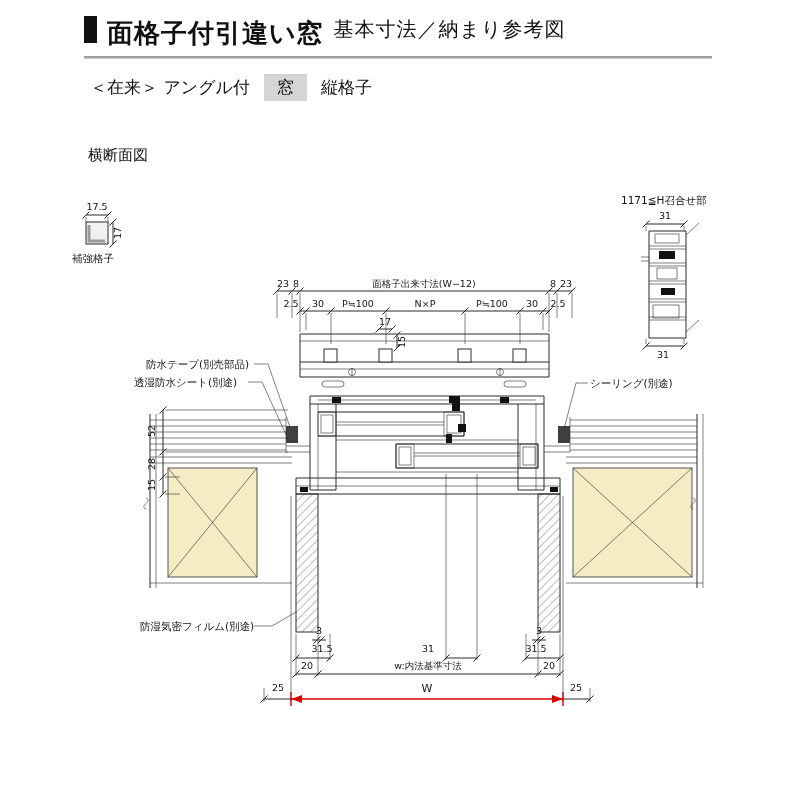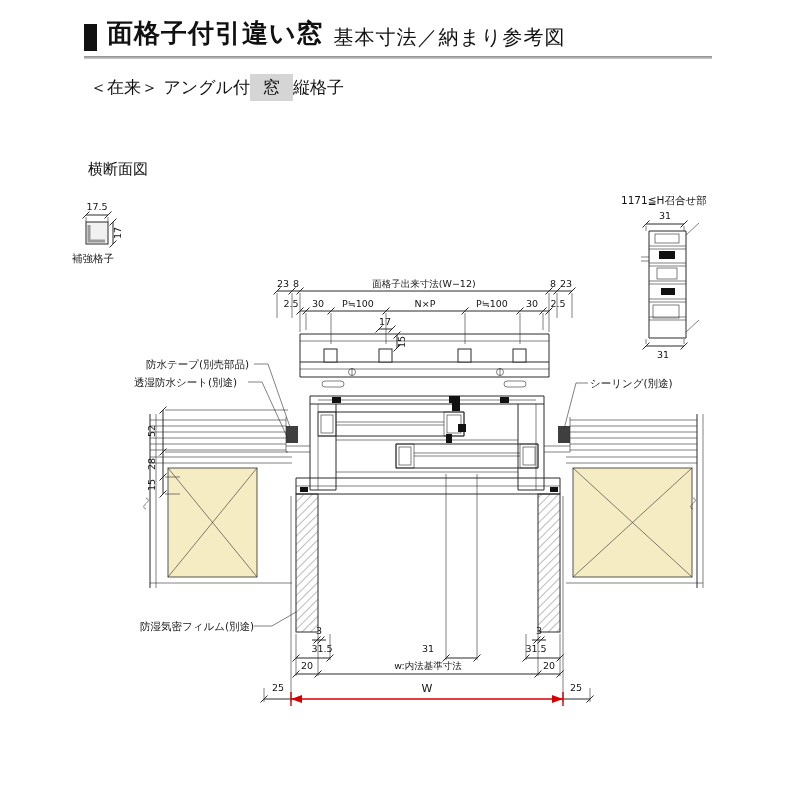--- a/index.html
+++ b/index.html
@@ -1,26 +1,26 @@
 <!DOCTYPE html>
 <html><head>
 <meta charset="utf-8">
 <style>
   *{margin:0;padding:0;box-sizing:border-box}
   html,body{width:800px;height:800px;background:#fff}
   body{font-family:"DejaVu Sans","Liberation Sans",sans-serif;color:#111}
   .page{position:relative;width:800px;height:800px;background:#fff;overflow:hidden}
-  .header{position:absolute;left:84px;top:16px;display:flex;align-items:flex-end;gap:10px}
+  .header{position:absolute;left:84px;top:16px;display:flex;align-items:flex-start;gap:10px}
   .bullet{width:13px;height:27px;background:#111;flex:0 0 auto}
   .title{font-size:26px;font-weight:bold;letter-spacing:1px;white-space:nowrap}
   .subtitle{font-size:20px;font-weight:normal;letter-spacing:1px;white-space:nowrap}
   .rule{position:absolute;left:84px;top:56px;width:628px;height:3px;background:linear-gradient(#8b8b8b,#cfcfcf)}
-  .variant-row{position:absolute;left:90px;top:74px;display:flex;align-items:center;font-size:17px;}
+  .variant-row{position:absolute;left:90px;top:74px;display:flex;align-items:center;font-size:17px;gap:14px}
   .highlight{background:#d5d5d5;padding:2px 13px}
-  .section-title{position:absolute;left:88px;top:160px;font-size:15px}
+  .section-title{position:absolute;left:88px;top:146px;font-size:15px}
   svg{position:absolute;left:0;top:0}
   svg text{font-family:"DejaVu Sans","Liberation Sans",sans-serif;fill:#141414}
   .dim{font-size:9.5px}
   .lbl{font-size:10.5px}
   .big{font-size:11px}
   .s{stroke:#2b2b2b;stroke-width:1;fill:none}
   .t{stroke:#2b2b2b;stroke-width:.6;fill:none}
   .red{stroke:#d60000;stroke-width:1.4;fill:none}
 </style>
 </head>

